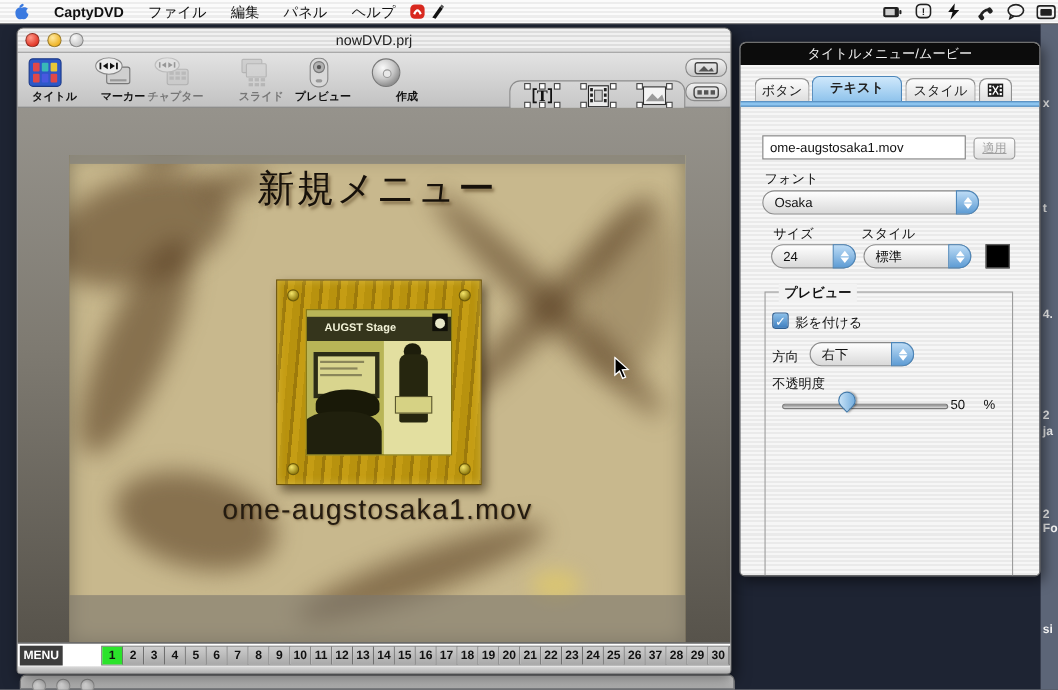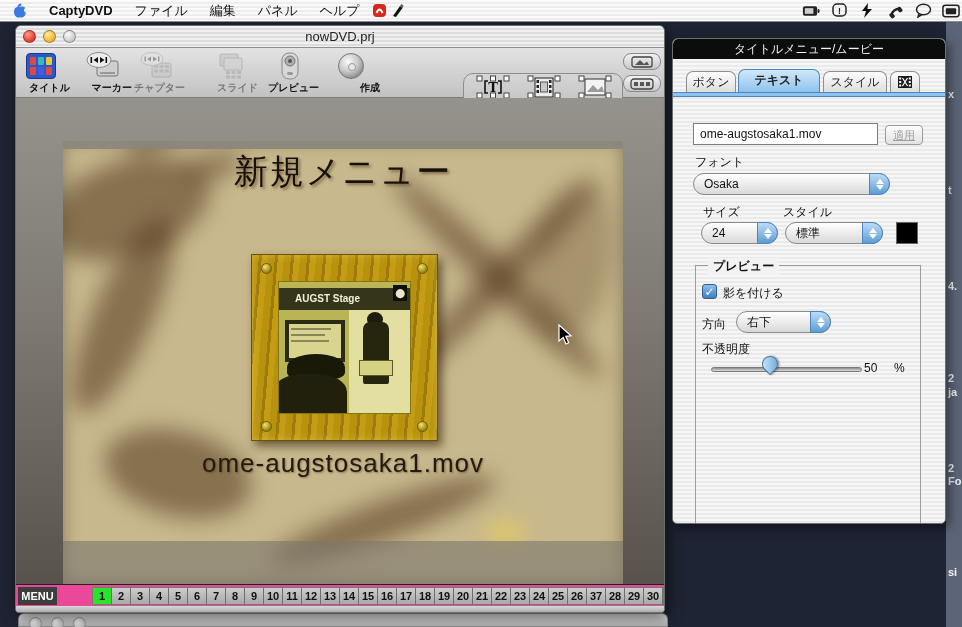--- a/index.html
+++ b/index.html
@@ -81,21 +81,21 @@
   .tp-screenline { position:absolute; background:#8a865a; height:2px; }
   .tp-figure { position:absolute; left:84px; top:40px; width:26px; height:62px; background:#26260f; border-radius:7px 7px 2px 2px; }
   .tp-head { position:absolute; left:88px; top:30px; width:16px; height:15px; background:#1d1d0b; border-radius:50%; }
   .tp-laptop { position:absolute; left:80px; top:78px; width:34px; height:16px; background:#d6d284; border:1px solid #5c5830; }
   .tp-cap { position:absolute; left:8px; top:72px; width:58px; height:26px; background:#191908; border-radius:50% 50% 30% 30%; }
   .tp-body { position:absolute; left:-6px; top:92px; width:74px; height:45px; background:#20200d; border-radius:40% 40% 0 0; }
   .caption { left:0; top:307px; width:100%; text-align:center; font-size:26px; color:#241b10;
     text-shadow:1px 1px 2px rgba(80,55,20,.5); letter-spacing:1px; }
 
   
-  .menu-strip { left:0; top:558px; width:648px; height:22px; background:#ec4899; display:flex; align-items:center; border-top:1px solid #222;gap:34px; }
+  .menu-strip { left:0; top:558px; width:648px; height:22px; background:#ffffff; display:flex; align-items:center; border-top:1px solid #222;gap:34px; }
   .menu-label { width:44px; height:18px; margin-left:2px; background:#3d3d3d; color:#fff; font-size:11px; font-weight:bold; text-align:center; line-height:18px; }
   .menu-cells { display:flex; height:18px; margin-left:1px; border:1px solid #777; }
   .menu-cell { width:19px; height:16px; background:linear-gradient(#cdcdcd,#a9a9a9); border-right:1px solid #6e6e6e;
     font-size:11px; font-weight:bold; color:#111; text-align:center; line-height:16px; }
   .menu-cell.selected { background:#2be32b; }
   .win-bottom { left:0; top:580px; width:648px; height:8px; background:linear-gradient(#d9d9d9,#9f9f9f); }
 
   
   .palette { left:672px; top:38px; width:274px; height:486px; z-index:20;
     background:repeating-linear-gradient(180deg,#f6f6f6 0 2px,#eaeaea 2px 4px);

